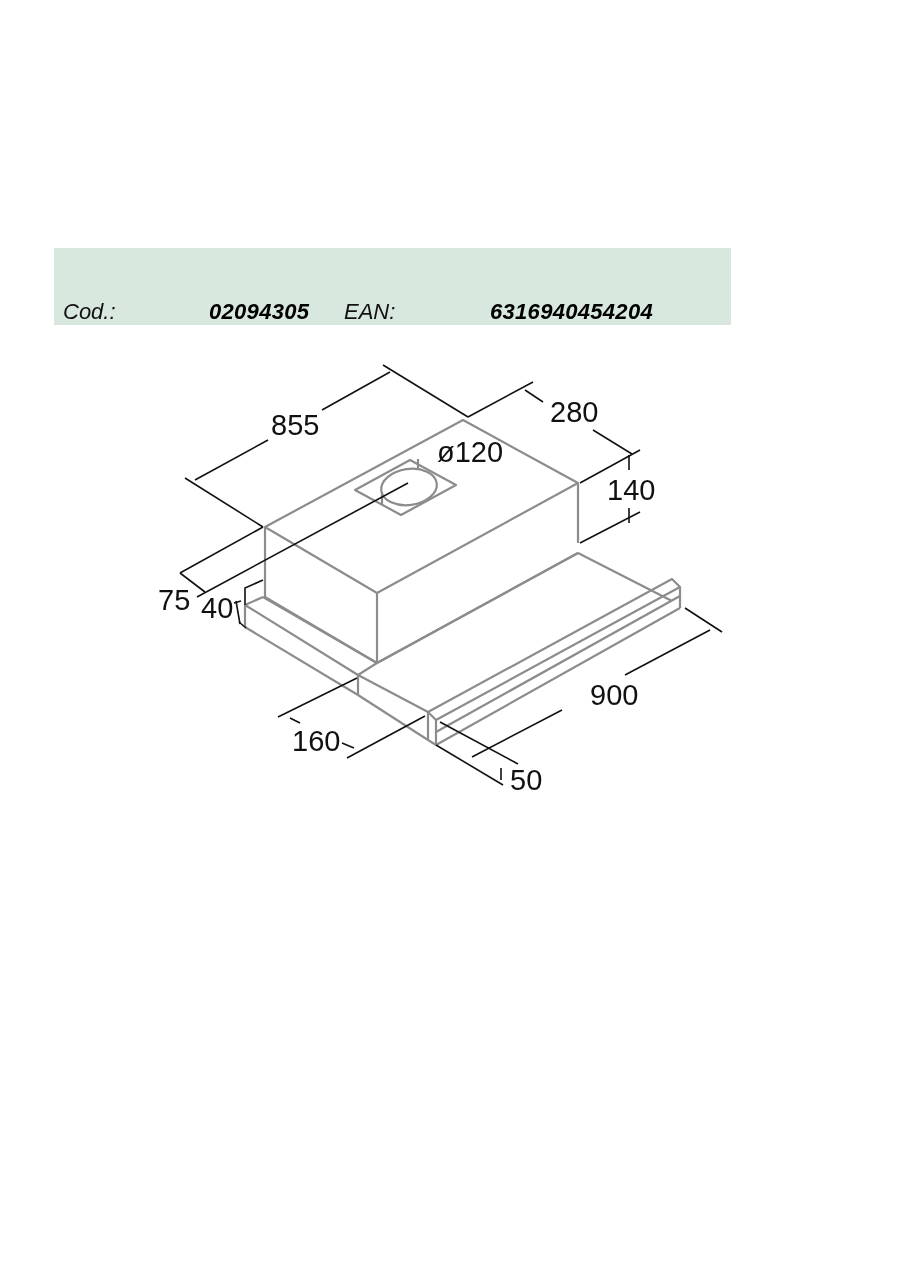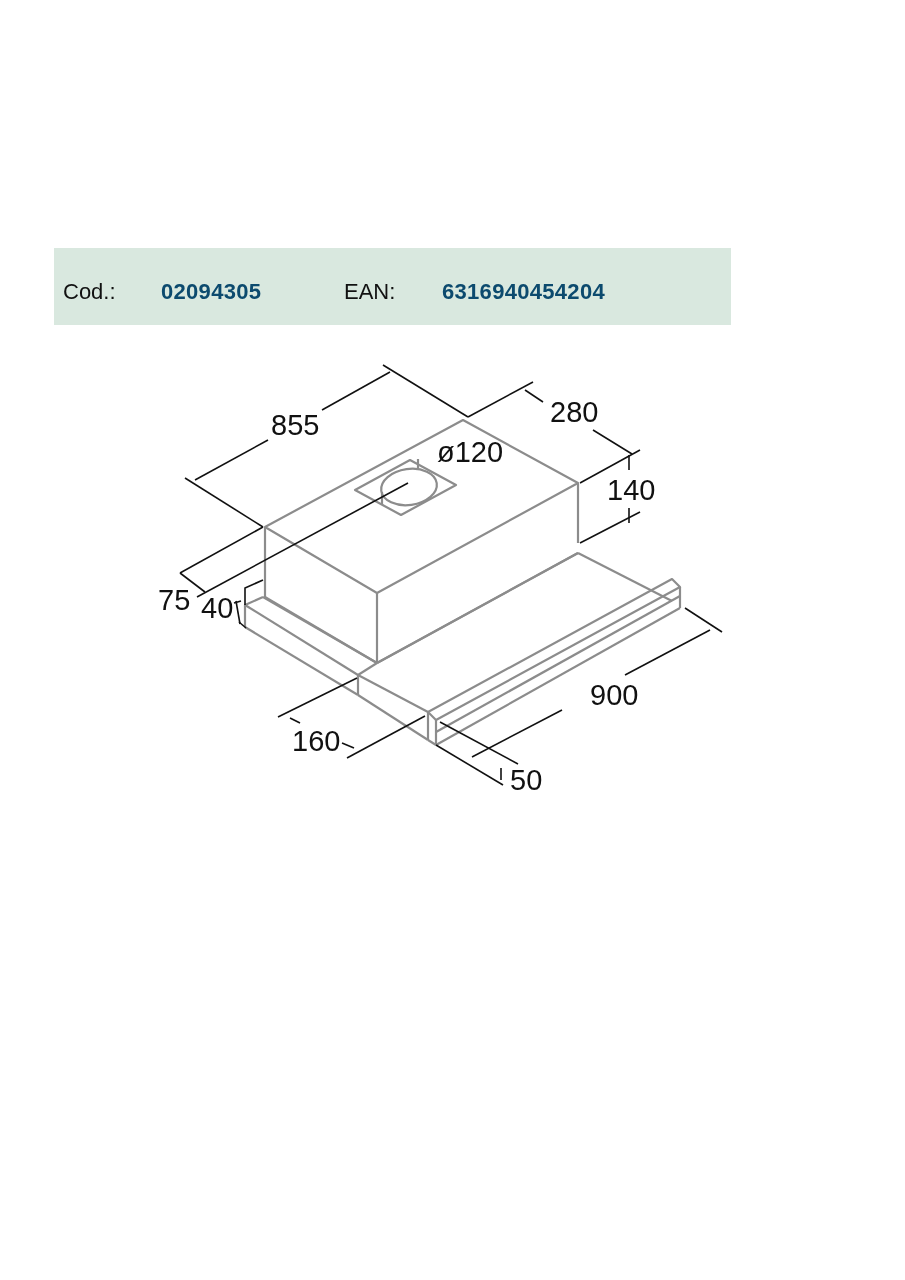--- a/index.html
+++ b/index.html
@@ -2,22 +2,22 @@
 <html><head>
 <meta charset="utf-8">
 <style>
   html, body { margin: 0; padding: 0; background: #ffffff; }
   body { width: 905px; height: 1280px; position: relative; overflow: hidden;
          font-family: "Liberation Sans", sans-serif; color: #111; }
   .header { position: absolute; left: 54px; top: 248px; width: 677px; height: 77px;
             background: #d9e8df; }
   .title { position: absolute; left: 9px; top: 0px; font-size: 31px; line-height: 36px;
            color: #111; letter-spacing: 0.2px; }
-  .row { position: absolute; top: 30px; font-size: 22px; line-height: 28px; }
-  .val { font-weight: bold; color: #0c4a6e; letter-spacing: 0.3px; }
+  .row { position: absolute; top: 50px; font-size: 22px; line-height: 28px; font-style: italic; }
+  .val { font-weight: bold; color: #000000; letter-spacing: 0.3px; margin-left: 48px; }
   .drawing { position: absolute; left: 0; top: 0; }
   .dim { font-family: "Liberation Sans", sans-serif; font-size: 29px; fill: #111; }
 </style>
 </head>
 <body>
 
 <div class="header">
   <div class="row" style="left:9px;">Cod.:</div>
   <div class="row val" style="left:107px;">02094305</div>
   <div class="row" style="left:290px;">EAN:</div>

